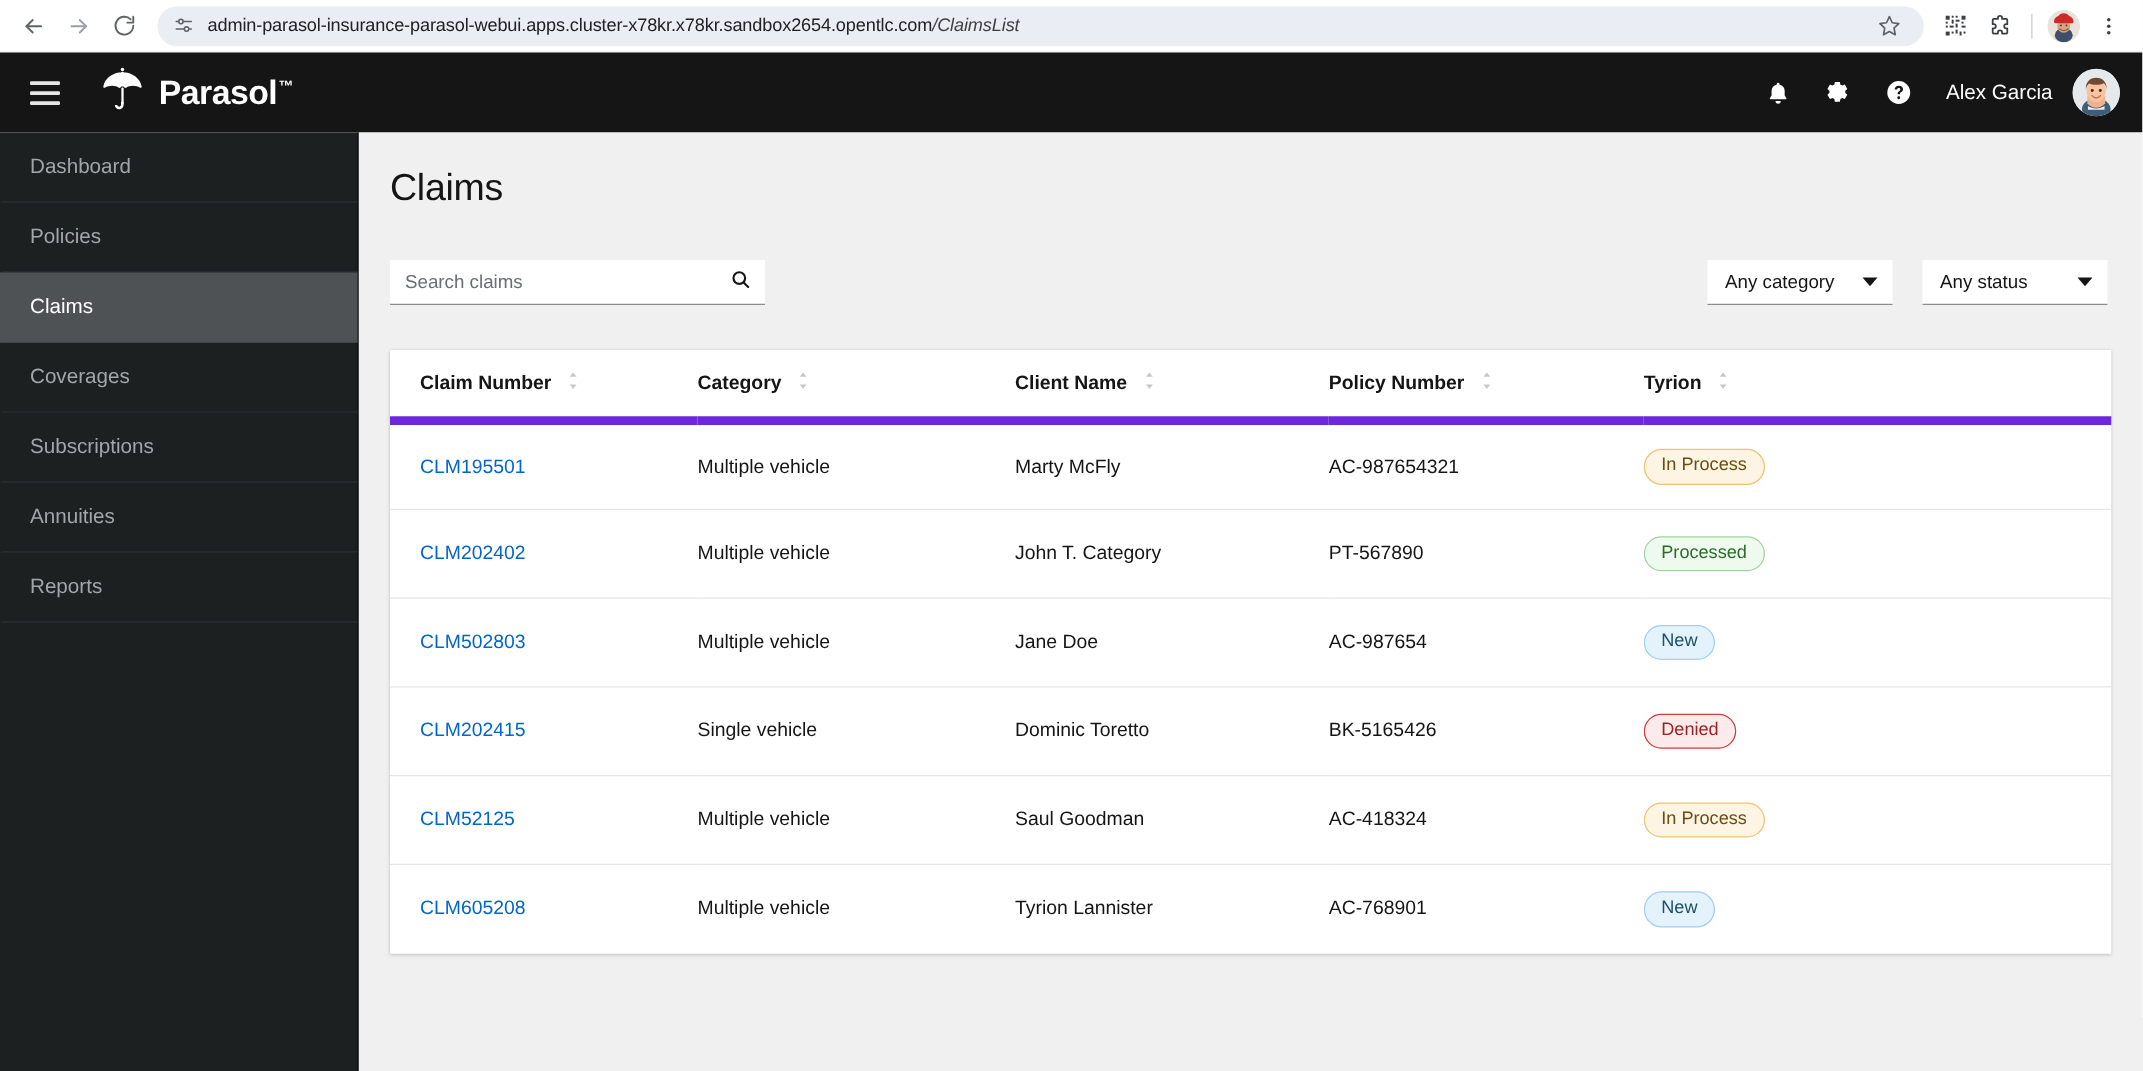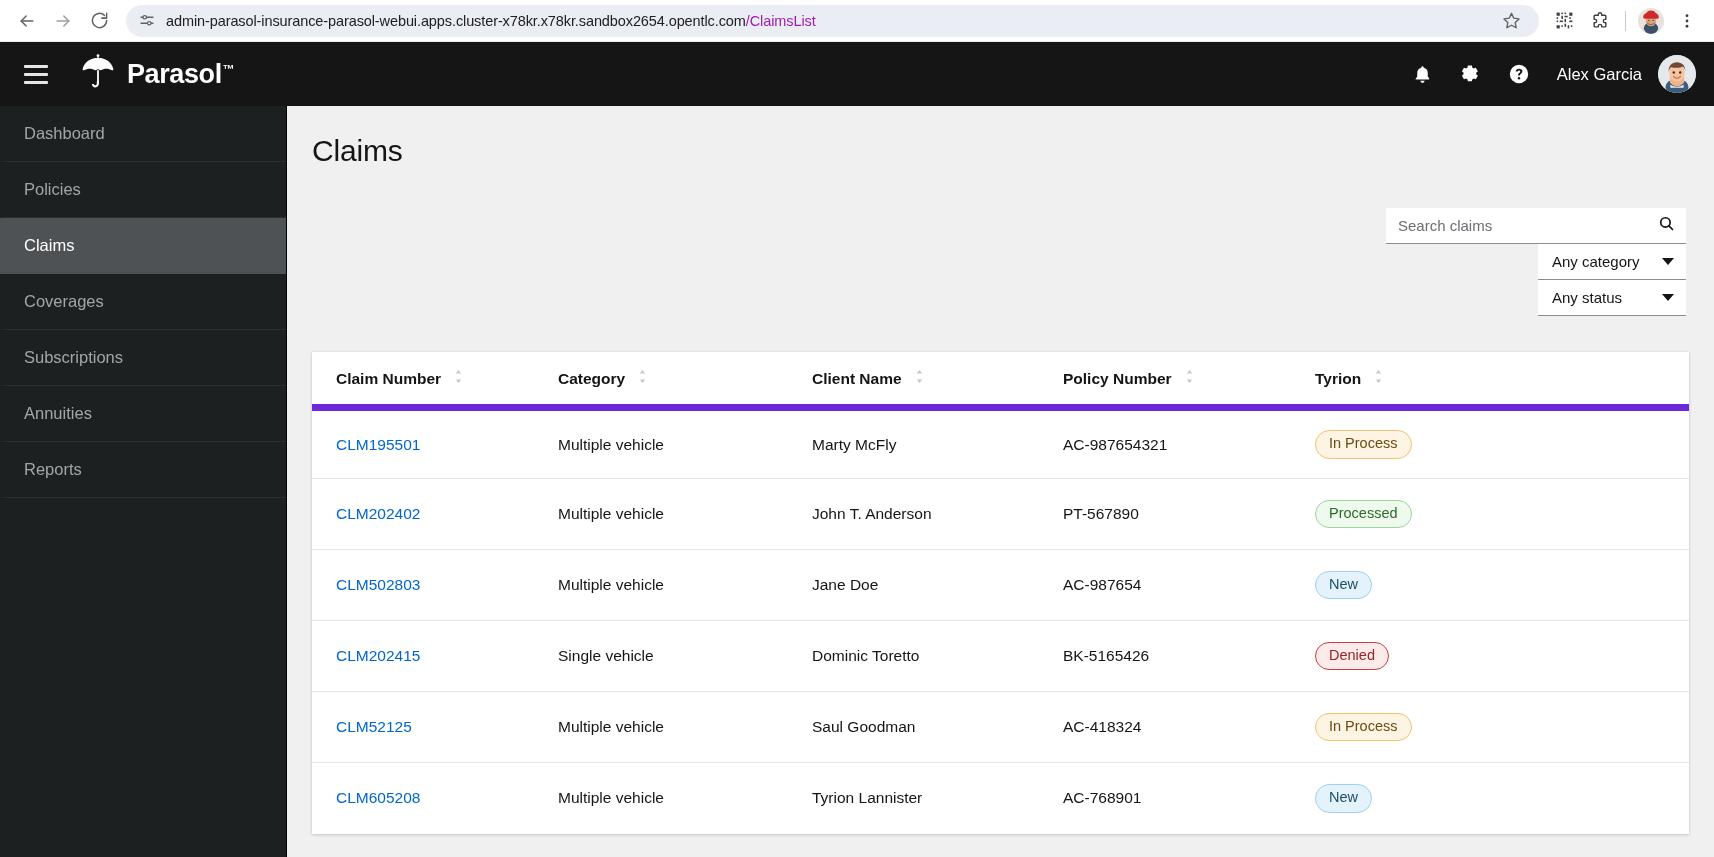--- a/index.html
+++ b/index.html
@@ -41,21 +41,21 @@
   }
   .site-icon { width: 18px; height: 18px; flex-shrink: 0; margin-right: 10px; }
   .url-text {
     font-size: 14.5px;
     color: #202124;
     white-space: nowrap;
     overflow: hidden;
     text-overflow: ellipsis;
     letter-spacing: -0.1px;
   }
-  .url-text .url-path { color: #a21caf; }
+  .url-text .url-path { color: #404040; font-style: italic; }
   .star-btn { width: 28px; height: 28px; display:flex; align-items:center; justify-content:center; margin-left: auto; flex-shrink:0;}
   .chrome-icon { width: 34px; height: 34px; display: flex; align-items: center; justify-content: center; flex-shrink: 0; }
   .chrome-divider { width: 1px; height: 20px; background: #c8cbd0; margin: 0 6px; }
   .avatar-chrome {
     width: 26px; height: 26px; border-radius: 50%;
     overflow: hidden; flex-shrink: 0;
     background: #e8eaed;
   }
 
   
@@ -155,21 +155,20 @@
     color: #151515;
     font-weight: normal;
     padding: 28px 0 0 25px;
     letter-spacing: -0.2px;
   }
 
   .toolbar {
     display: flex;
     align-items: flex-end;
     padding: 40px 28px 0 25px;
-    flex-direction: column;
   }
   .search-wrap {
     width: 300px;
     height: 36px;
     background: #ffffff;
     border-bottom: 1.5px solid #8a8d90;
     display: flex;
     align-items: center;
     padding: 0 11px 0 12px;
   }
@@ -538,21 +537,21 @@
             <tr>
               <td><a class="claim-link" href="#">CLM195501</a></td>
               <td>Multiple vehicle</td>
               <td>Marty McFly</td>
               <td>AC-987654321</td>
               <td><span class="badge badge-inprocess">In Process</span></td>
             </tr>
             <tr>
               <td><a class="claim-link" href="#">CLM202402</a></td>
               <td>Multiple vehicle</td>
-              <td>John T. Anderson</td>
+              <td>John T. Category</td>
               <td>PT-567890</td>
               <td><span class="badge badge-processed">Processed</span></td>
             </tr>
             <tr>
               <td><a class="claim-link" href="#">CLM502803</a></td>
               <td>Multiple vehicle</td>
               <td>Jane Doe</td>
               <td>AC-987654</td>
               <td><span class="badge badge-new">New</span></td>
             </tr>

